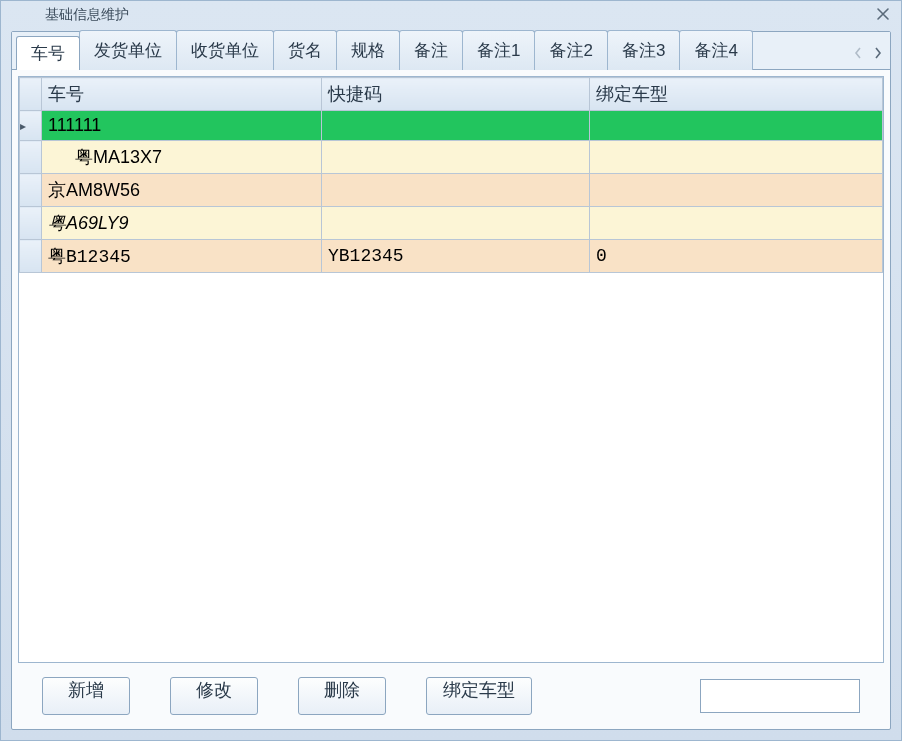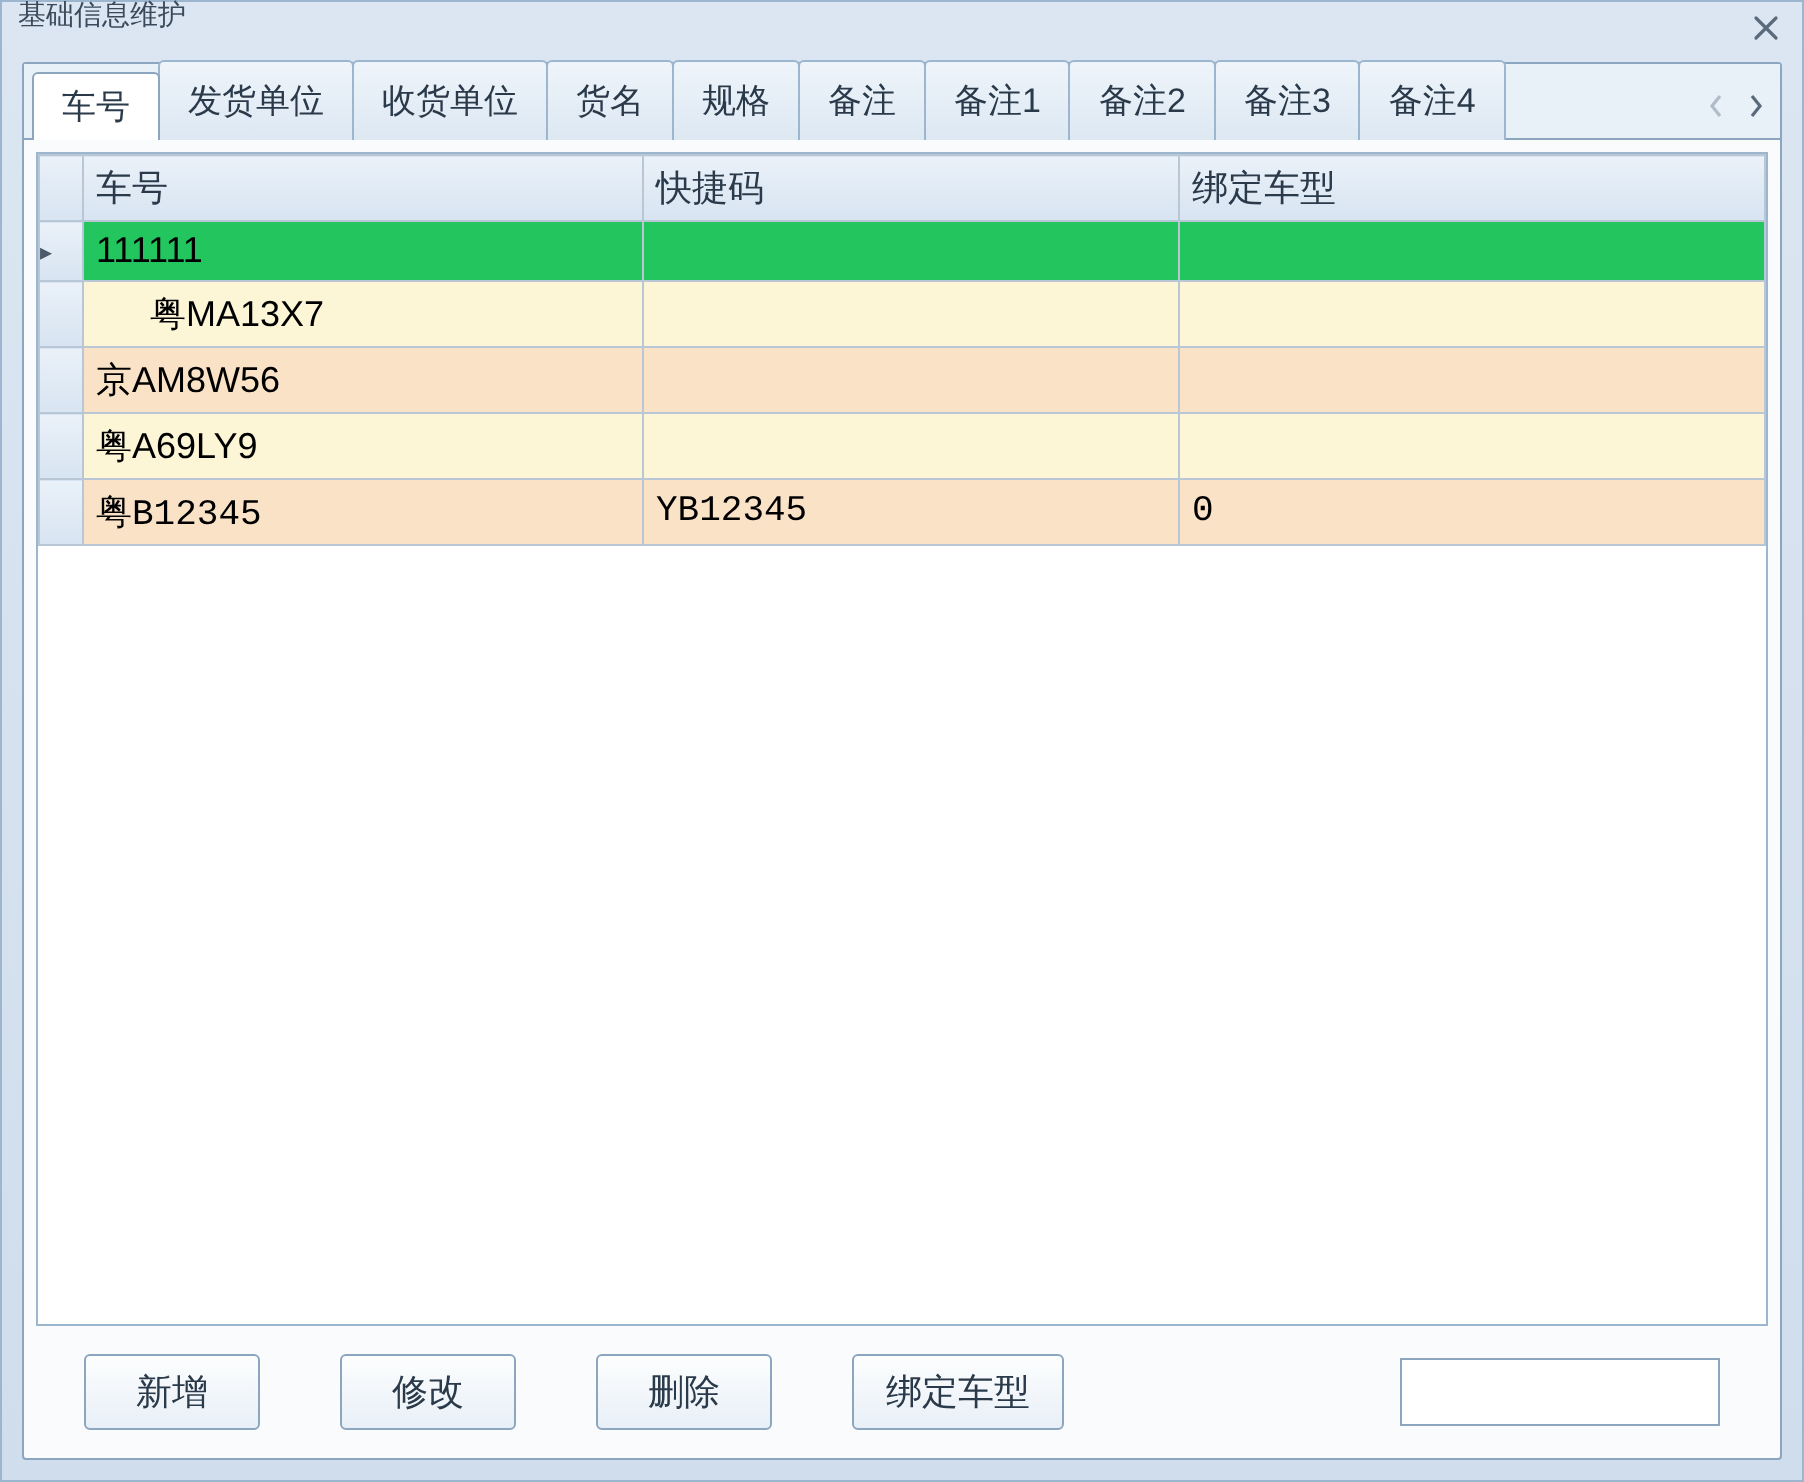--- a/index.html
+++ b/index.html
@@ -12,25 +12,26 @@
   }
   .window {
     width: 902px; height: 741px;
     background: linear-gradient(#dbe6f2, #d0ddec);
     border: 1px solid #9db6cf;
     position: relative;
   }
   .titlebar {
     height: 28px;
     display: flex;
-    align-items: flex-end;
+    align-items: center;
     padding: 12px 8px;
     color: #3a4a5a;
     font-size: 14px;
     position: relative;
+    margin-left: 36px;
   }
   .titlebar .title-text { flex: 0 0 auto; }
   .close-btn {
     position: absolute;
     right: 8px;
     top: 4px;
     width: 20px; height: 18px;
     display: flex;
     align-items: center;
     justify-content: center;
@@ -136,42 +137,42 @@
     padding: 0 !important;
     text-align: center;
     background: linear-gradient(#eaf1f9, #d7e4f1) !important;
     color: #4a5a6a;
     font-size: 12px;
     border: 1px solid #b8c6d6;
   }
   .grid tbody tr:nth-child(1) td { background: #22c55e; }
   .grid tbody tr:nth-child(2) td { background: #fcf5d6; padding-left: 33px; }
   .grid tbody tr:nth-child(3) td { background: #f9e2c6; }
-  .grid tbody tr:nth-child(4) td { background: #fcf5d6; }
+  .grid tbody tr:nth-child(4) td { background: #fcf5d6; font-style: italic; }
   .grid tbody tr:nth-child(5) td { background: #f9e2c6; font-family: Liberation Mono, monospace; }
   .grid tbody tr td.row-indicator { background: linear-gradient(#eaf1f9, #d7e4f1) !important; }
   
   .buttons {
     flex: 0 0 66px;
     height: 66px;
     display: flex;
     align-items: center;
     padding: 0 30px;
     gap: 40px;
   }
   .btn {
     min-width: 88px;
     height: 38px;
     background: linear-gradient(#fdfefe, #e8eff7);
     border: 1px solid #8ca6c0;
     border-radius: 3px;
     font-size: 18px;
     color: #2a3a4a;
     display: flex;
-    align-items: center;
+    align-items: flex-start;
     justify-content: center;
     cursor: pointer;
     padding: 0 16px;
   }
   .search-input {
     width: 160px;
     height: 34px;
     border: 1px solid #8ca6c0;
     background: #ffffff;
     font-size: 16px;

